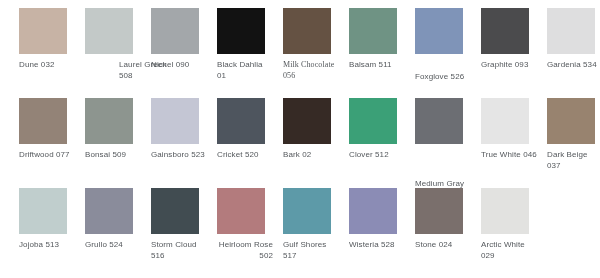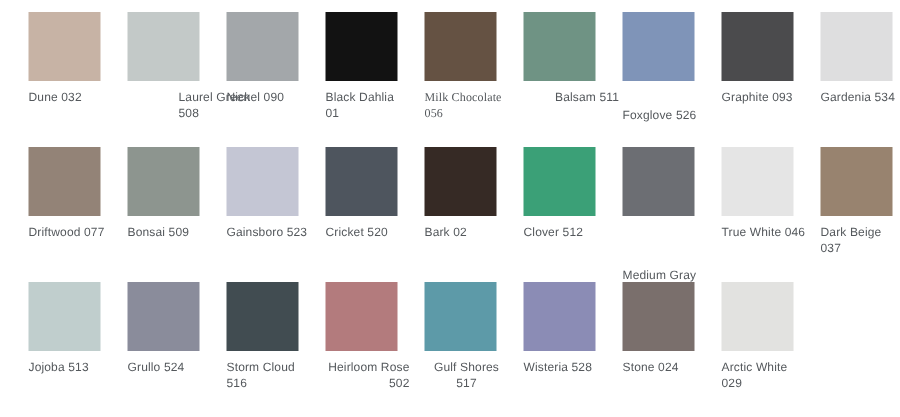--- a/index.html
+++ b/index.html
@@ -71,21 +71,21 @@
     <div class="swatch-cell">
       <div class="swatch-chip" style="background: rgb(18, 18, 18);"></div>
       <div class="swatch-label" style="color: rgb(84, 88, 92);">Black Dahlia 01</div>
     </div>
     <div class="swatch-cell">
       <div class="swatch-chip" style="background: rgb(101, 82, 67);"></div>
       <div class="swatch-label" style="color: rgb(84, 88, 92); font-family: Liberation Serif, serif;">Milk Chocolate 056</div>
     </div>
     <div class="swatch-cell">
       <div class="swatch-chip" style="background: rgb(111, 147, 132);"></div>
-      <div class="swatch-label" style="color: rgb(84, 88, 92); margin-left: 21px;">Balsam 511</div>
+      <div class="swatch-label" style="color: rgb(84, 88, 92);">Balsam 511</div>
     </div>
     <div class="swatch-cell">
       <div class="swatch-chip" style="background: rgb(127, 148, 184);"></div>
       <div class="swatch-label" style="color: rgb(84, 88, 92); margin-top: 18px;">Foxglove 526</div>
     </div>
     <div class="swatch-cell">
       <div class="swatch-chip" style="background: rgb(75, 75, 77);"></div>
       <div class="swatch-label" style="color: rgb(84, 88, 92);">Graphite 093</div>
     </div>
     <div class="swatch-cell">
@@ -139,21 +139,21 @@
     <div class="swatch-cell">
       <div class="swatch-chip" style="background: rgb(65, 76, 81);"></div>
       <div class="swatch-label" style="color: rgb(84, 88, 92);">Storm Cloud 516</div>
     </div>
     <div class="swatch-cell">
       <div class="swatch-chip" style="background: rgb(179, 123, 125);"></div>
       <div class="swatch-label" style="color: rgb(84, 88, 92); text-align: right;">Heirloom Rose 502</div>
     </div>
     <div class="swatch-cell">
       <div class="swatch-chip" style="background: rgb(93, 154, 168);"></div>
-      <div class="swatch-label" style="color: rgb(84, 88, 92); text-align: center;">Gulf Shores 517</div>
+      <div class="swatch-label" style="color: rgb(84, 88, 92);">Gulf Shores 517</div>
     </div>
     <div class="swatch-cell">
       <div class="swatch-chip" style="background: rgb(139, 140, 181);"></div>
       <div class="swatch-label" style="color: rgb(84, 88, 92);">Wisteria 528</div>
     </div>
     <div class="swatch-cell">
       <div class="swatch-chip" style="background: rgb(122, 111, 108);"></div>
       <div class="swatch-label" style="color: rgb(84, 88, 92);">Stone 024</div>
     </div>
     <div class="swatch-cell">

